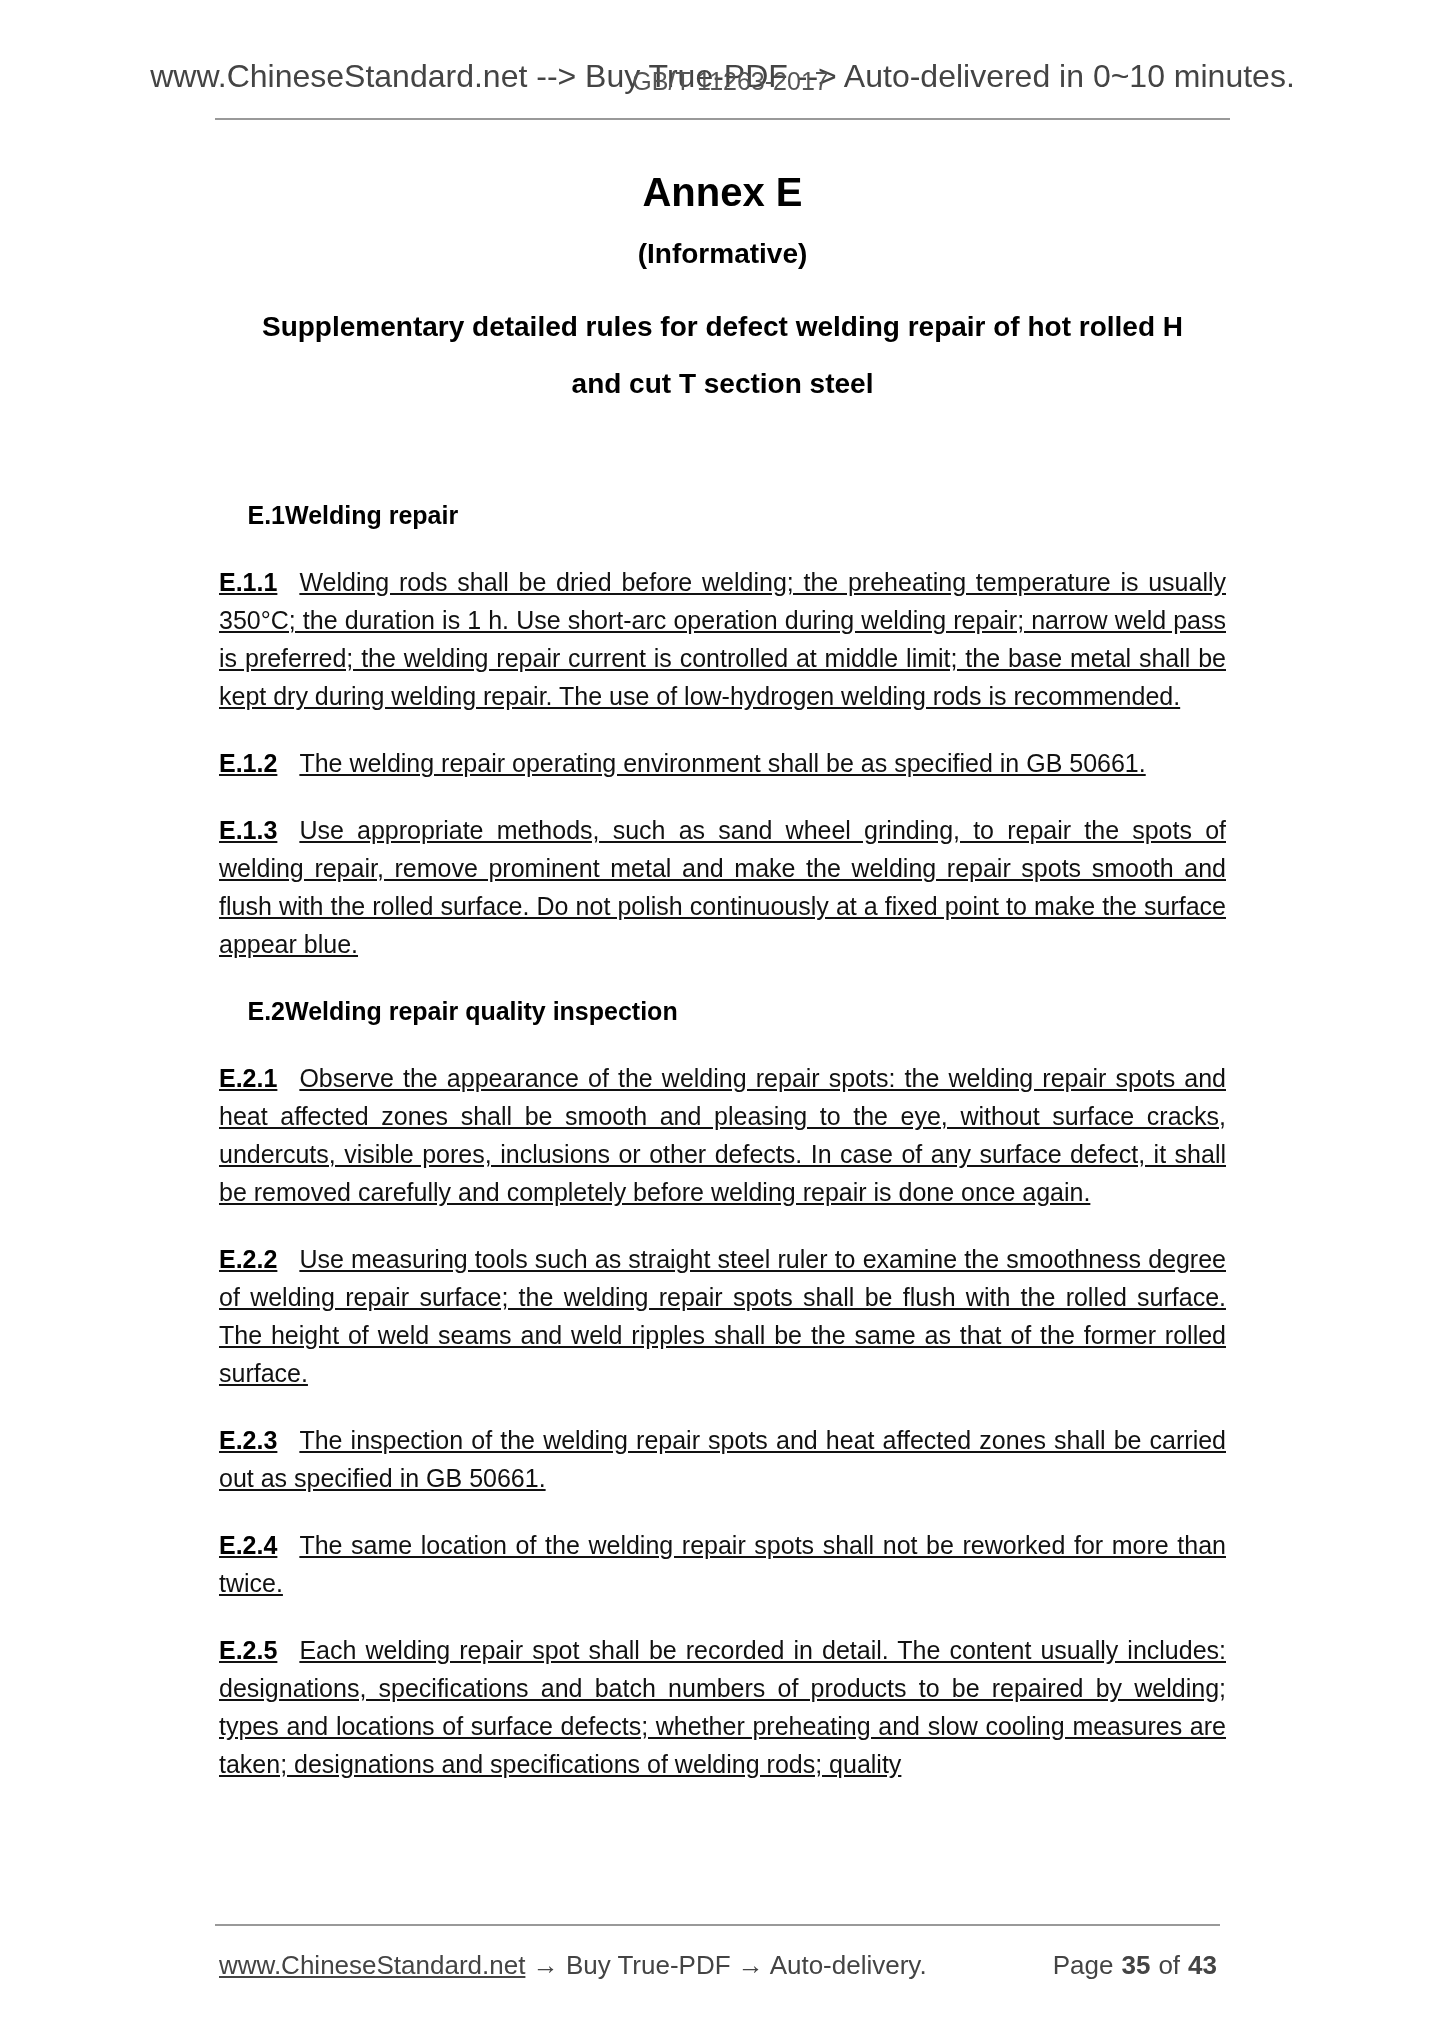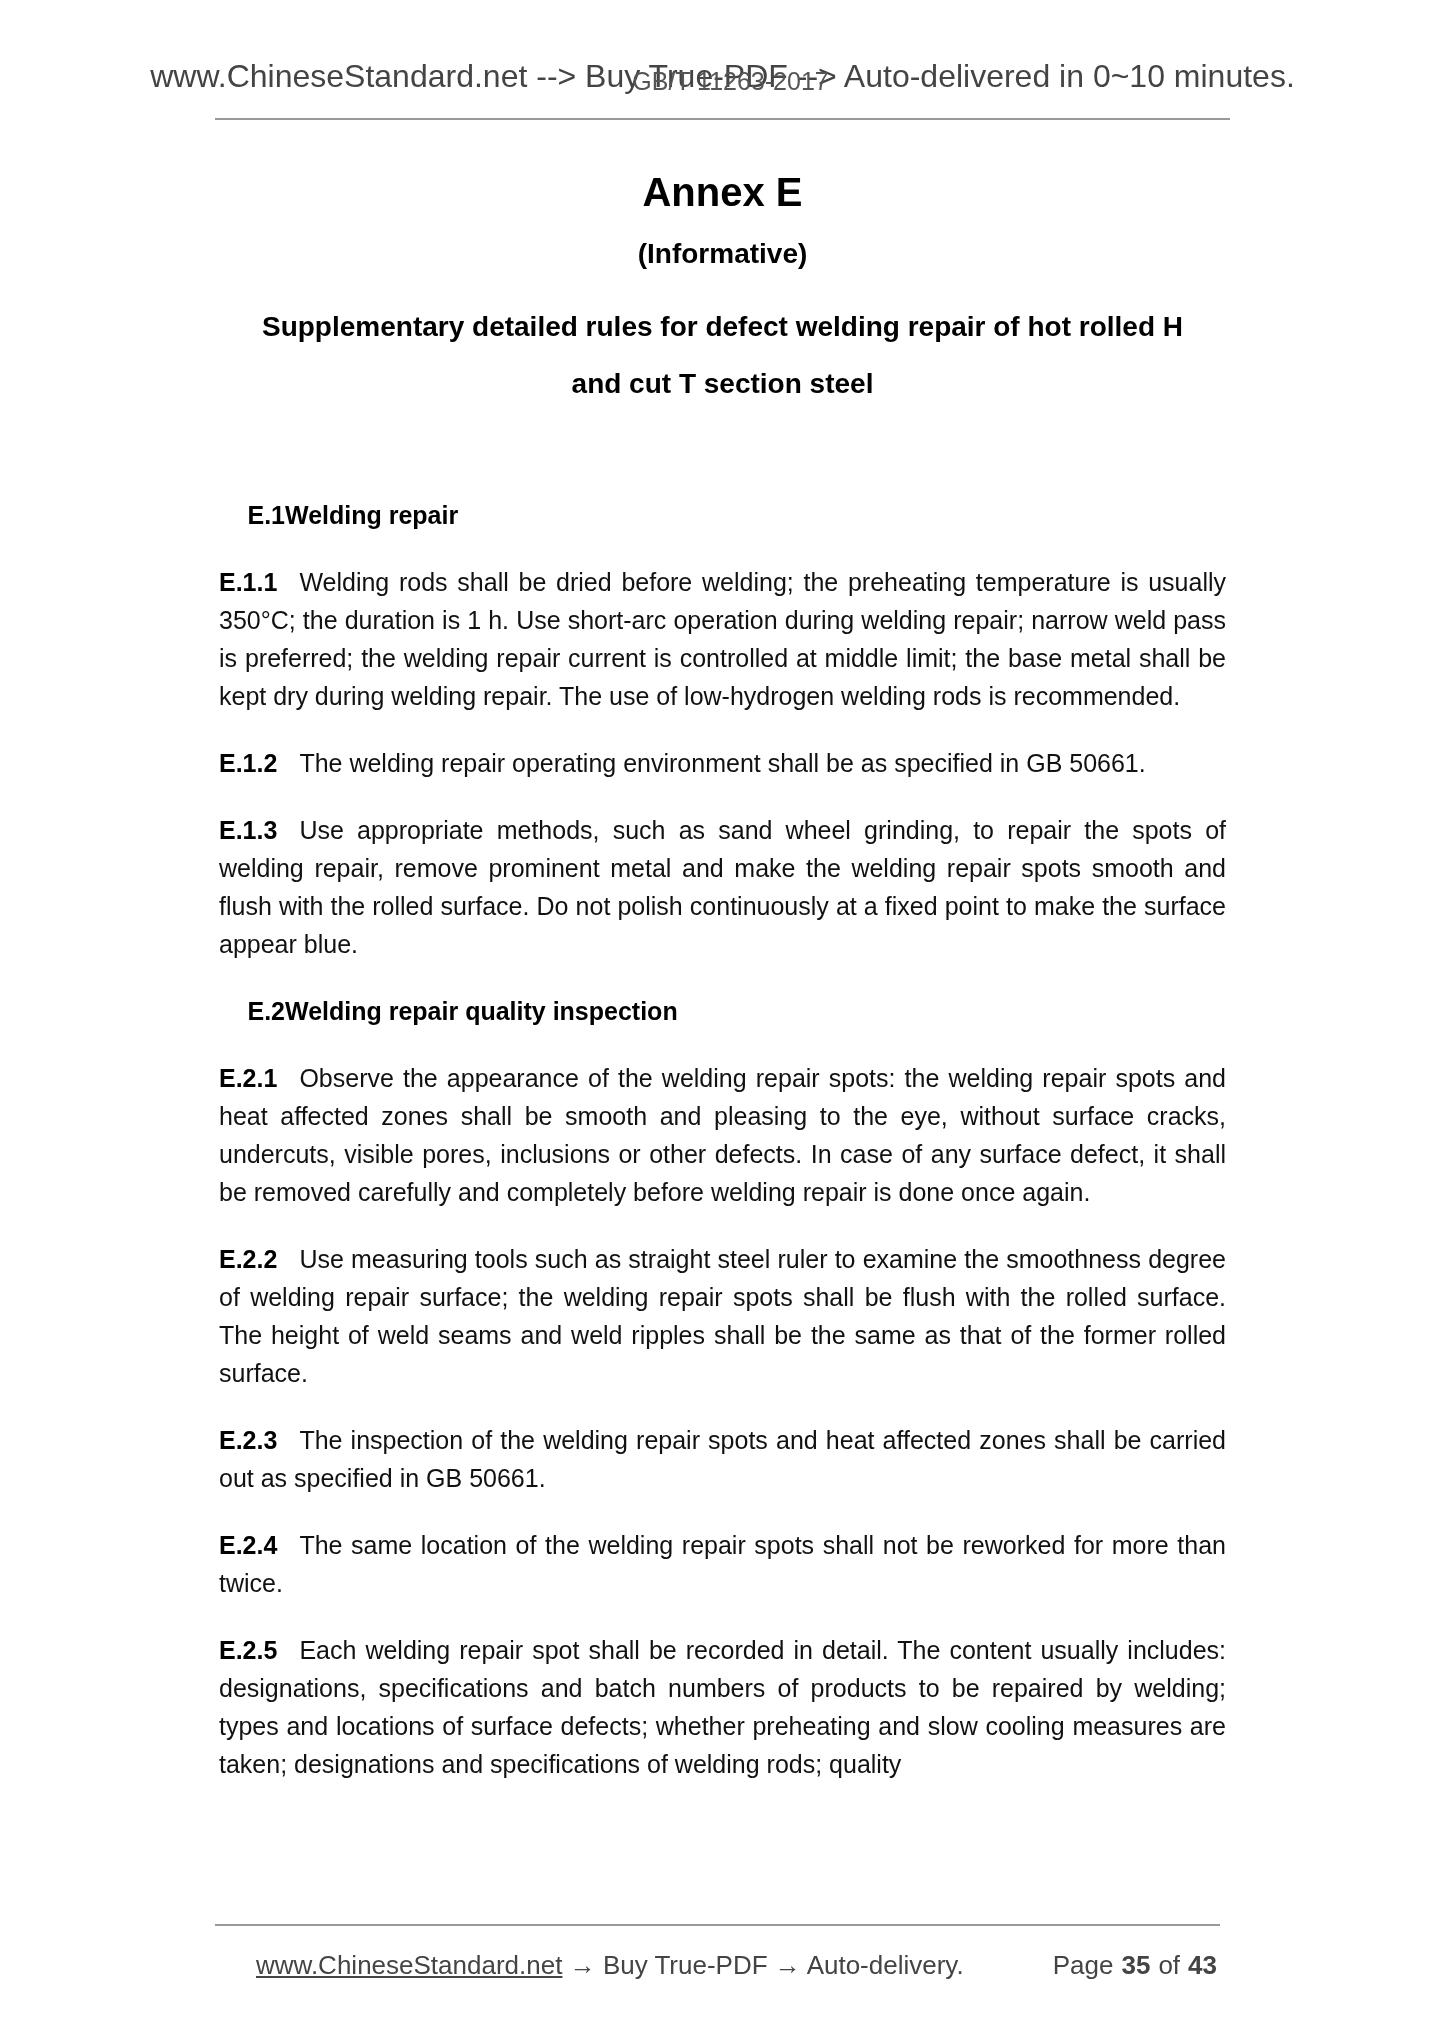--- a/index.html
+++ b/index.html
@@ -94,20 +94,21 @@
       color: #000000;
     }
     .section-heading .num {
       display: inline-block;
       width: 66px;
       text-align: right;
     }
     .clause {
       text-align: justify;
       margin: 0 0 29px 0;
+      text-decoration: underline;
     }
     .clause .num {
       font-weight: bold;
       color: #000000;
       margin-right: 22px;
     }
     .footer-rule {
       position: absolute;
       left: 215px;
       top: 1924px;
@@ -121,21 +122,20 @@
       top: 1948px;
       width: 998px;
       font-size: 26px;
       line-height: 34px;
       color: #444444;
       white-space: nowrap;
     }
     .footer-left a {
       color: #444444;
       text-decoration: underline;
-      margin-left: 37px;
     }
     .footer-right {
       position: absolute;
       right: 0;
       top: 0;
     }
     .footer-right b {
       font-weight: bold;
       color: #444444;
     }

